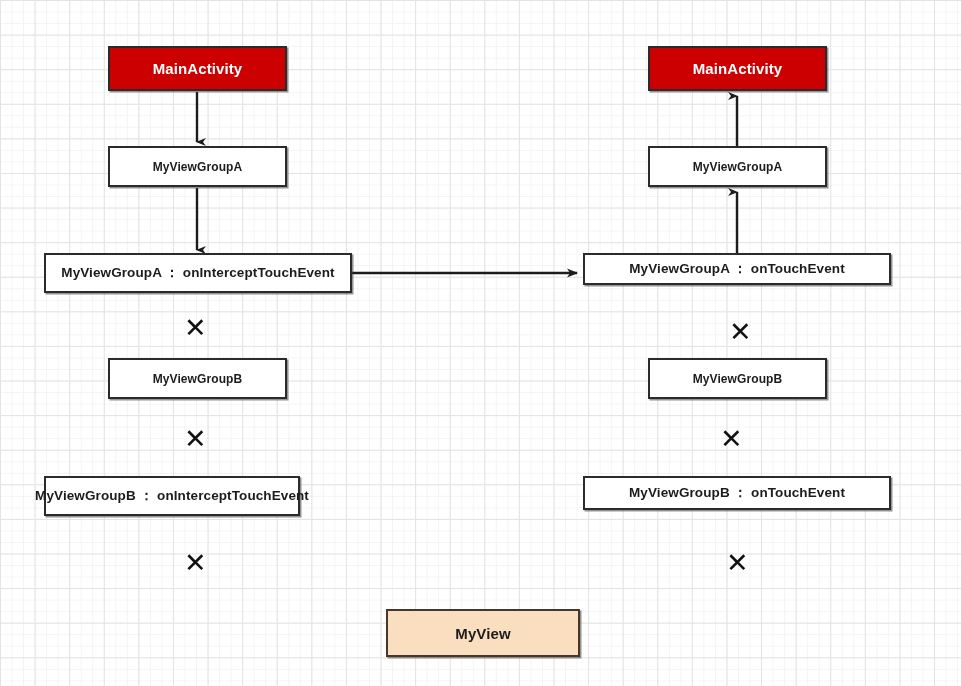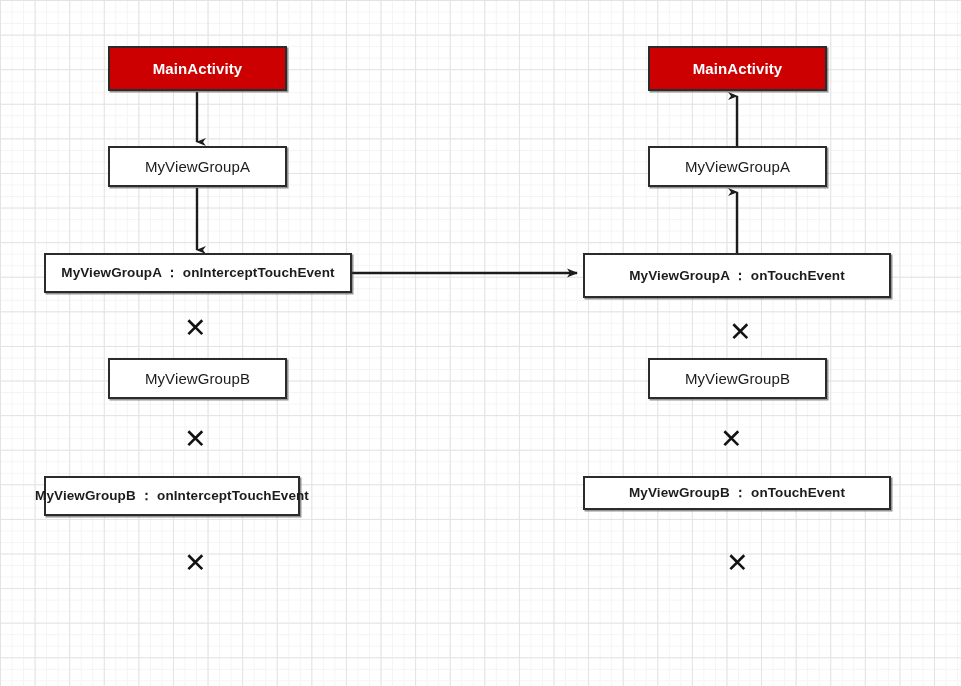--- a/index.html
+++ b/index.html
@@ -42,22 +42,22 @@
     box-shadow: 1.5px 1.5px 0 rgba(60,60,60,0.55);
   }
   .node.activity {
     background: #cc0000;
     border-color: #2b2b2b;
     color: #ffffff;
     font-size: 15px;
     font-weight: 700;
   }
   .node.plain {
-    font-weight: 400;
-    font-size: 15px;
+    font-weight: 700;
+    font-size: 12px;
   }
   .node.method {
     font-weight: 700;
     font-size: 13.5px;
   }
   .node.view {
     background: #fadec0;
     border: 2px solid #46372a;
     color: #1c1c1c;
     font-size: 15px;
@@ -137,32 +137,35 @@
   <div class="xmark" style="left:184px; top:549px;">✕</div>
 
   <div class="node activity" style="left:648px; top:46px; width:179px; height:45px;">
     <span>MainActivity</span>
   </div>
 
   <div class="node plain" style="left:648px; top:146px; width:179px; height:41px;">
     <span>MyViewGroupA</span>
   </div>
 
-  <div class="node method" style="left:583px; top:253px; width:308px; height:45px;">
+  <div class="node method" style="left:583px; top:253px; width:308px; height:32px;">
     <span>MyViewGroupA ： onTouchEvent</span>
   </div>
 
   <div class="xmark" style="left:729px; top:318px;">✕</div>
 
   <div class="node plain" style="left:648px; top:358px; width:179px; height:41px;">
     <span>MyViewGroupB</span>
   </div>
 
   <div class="xmark" style="left:720px; top:425px;">✕</div>
 
   <div class="node method" style="left:583px; top:476px; width:308px; height:34px;">
     <span>MyViewGroupB ： onTouchEvent</span>
   </div>
 
   <div class="xmark" style="left:726px; top:549px;">✕</div>
 
+  <div class="node view" style="left:386px; top:609px; width:194px; height:48px;">
+    <span>MyView</span>
+  </div>
 
 </div>
 
 </body></html>

